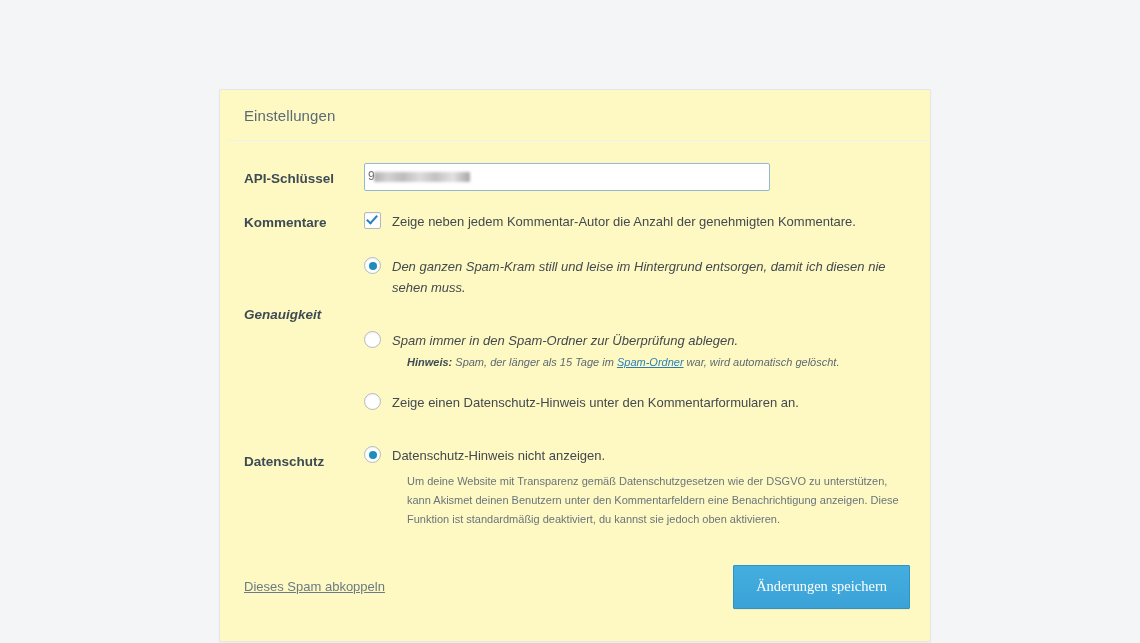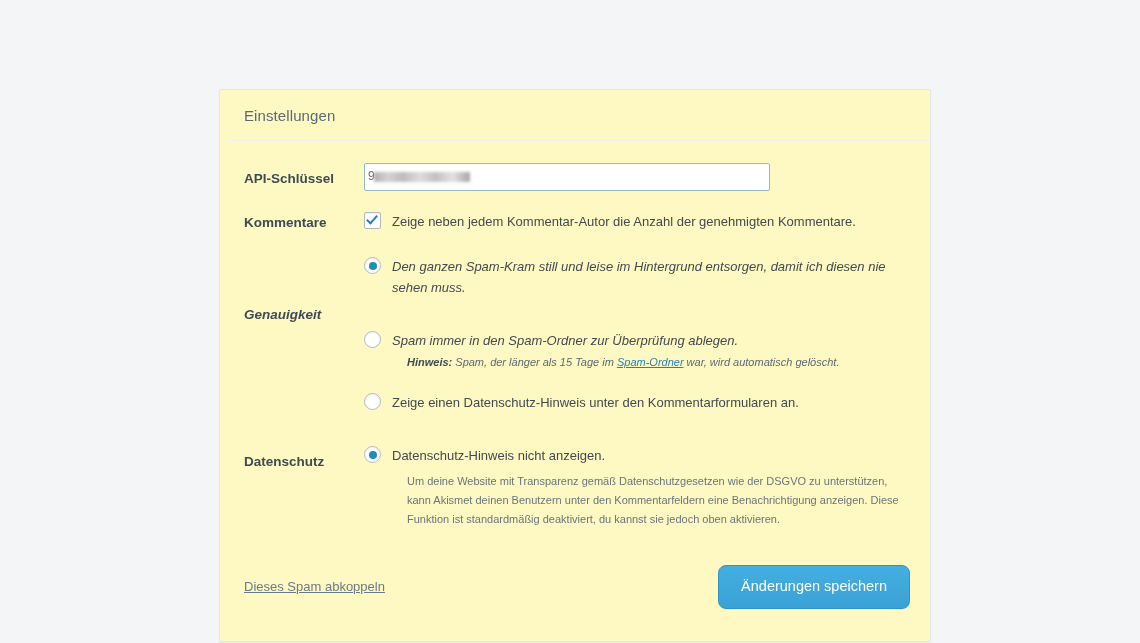--- a/index.html
+++ b/index.html
@@ -221,23 +221,23 @@
     font-size: 13px;
     color: #6b7a85;
     text-decoration: underline;
     cursor: pointer;
   }
   .save-button {
     display: inline-block;
     background: #3eaadf;
     background: linear-gradient(180deg,#45aee0 0%,#3aa2d6 100%);
     border: 1px solid #2f93c8;
-    border-radius: 8px;
+    border-radius: 1px;
     color: #ffffff;
-    font-family: Liberation Sans, sans-serif;
+    font-family: Liberation Serif, serif;
     font-size: 14.5px;
     padding: 13px 22px 14px 22px;
     cursor: pointer;
     box-shadow: 0 1px 0 rgba(0,0,0,.05);
     line-height: 1;
   }
 </style>
 </head>
 <body>
 

